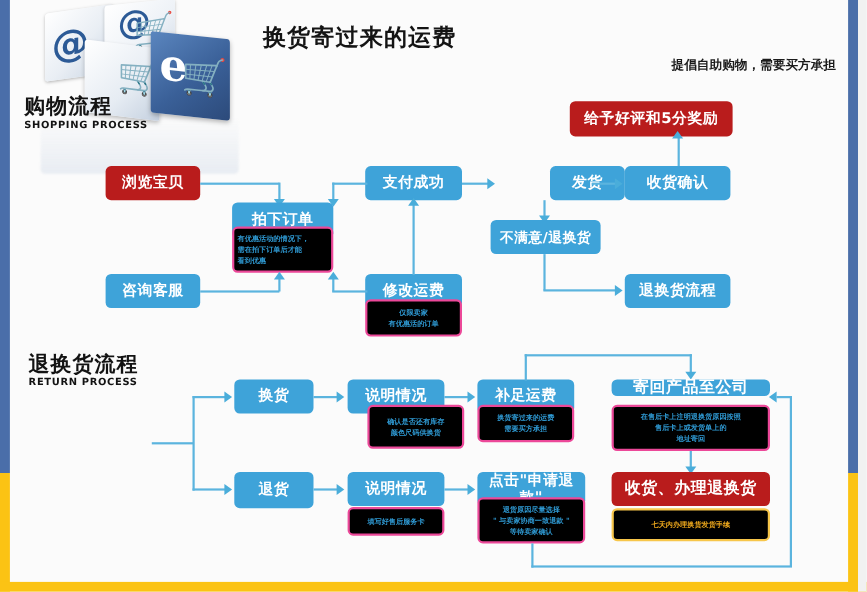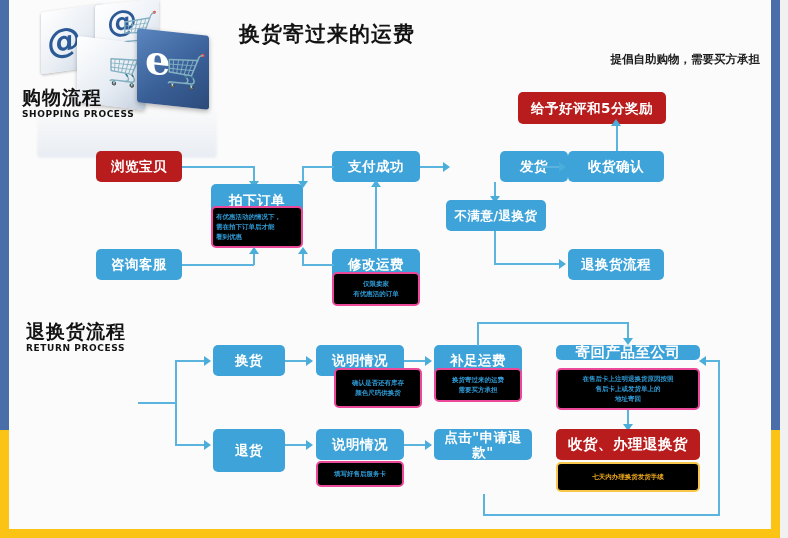--- a/index.html
+++ b/index.html
@@ -219,31 +219,34 @@
   <div class="arr d" style="left:623px;top:338px;"></div>
 
   <div class="box blue big" style="left:556px;top:345px;width:144px;height:15px;">寄回产品至公司</div>
   <div class="note" style="left:556px;top:368px;width:144px;height:42px;">在售后卡上注明退换货原因按照
 售后卡上或发货单上的
 地址寄回</div>
 
   <div class="ln lv" style="left:627px;top:410px;height:16px;"></div>
   <div class="arr d" style="left:623px;top:424px;"></div>
 
-  <div class="box blue" style="left:213px;top:429px;width:72px;height:43px;">退货</div>
+  <div class="box blue" style="left:213px;top:429px;width:72px;height:33px;">退货</div>
   <div class="ln lh" style="left:285px;top:444px;width:22px;"></div>
   <div class="arr r" style="left:306px;top:440px;"></div>
 
   <div class="box blue" style="left:316px;top:429px;width:88px;height:31px;">说明情况</div>
   <div class="note" style="left:316px;top:461px;width:88px;height:26px;">填写好售后服务卡</div>
 
   <div class="ln lh" style="left:404px;top:444px;width:22px;"></div>
   <div class="arr r" style="left:425px;top:440px;"></div>
 
   <div class="box blue" style="left:434px;top:429px;width:98px;height:31px;">点击"申请退款"</div>
+  <div class="note" style="left:434px;top:452px;width:98px;height:42px;">退货原因尽量选择
+" 与卖家协商一致退款 "
+等待卖家确认</div>
 
   <div class="box yellow big" style="left:556px;top:429px;width:144px;height:31px;">收货、办理退换货</div>
   <div class="note ynote" style="left:556px;top:462px;width:144px;height:30px;">七天内办理换货发货手续</div>
 
   <div class="ln lv" style="left:483px;top:494px;height:22px;"></div>
   <div class="ln lh" style="left:483px;top:514px;width:237px;"></div>
   <div class="ln lv" style="left:718px;top:360px;height:155px;"></div>
   <div class="ln lh" style="left:706px;top:360px;width:14px;"></div>
   <div class="arr l" style="left:699px;top:356px;"></div>
 

